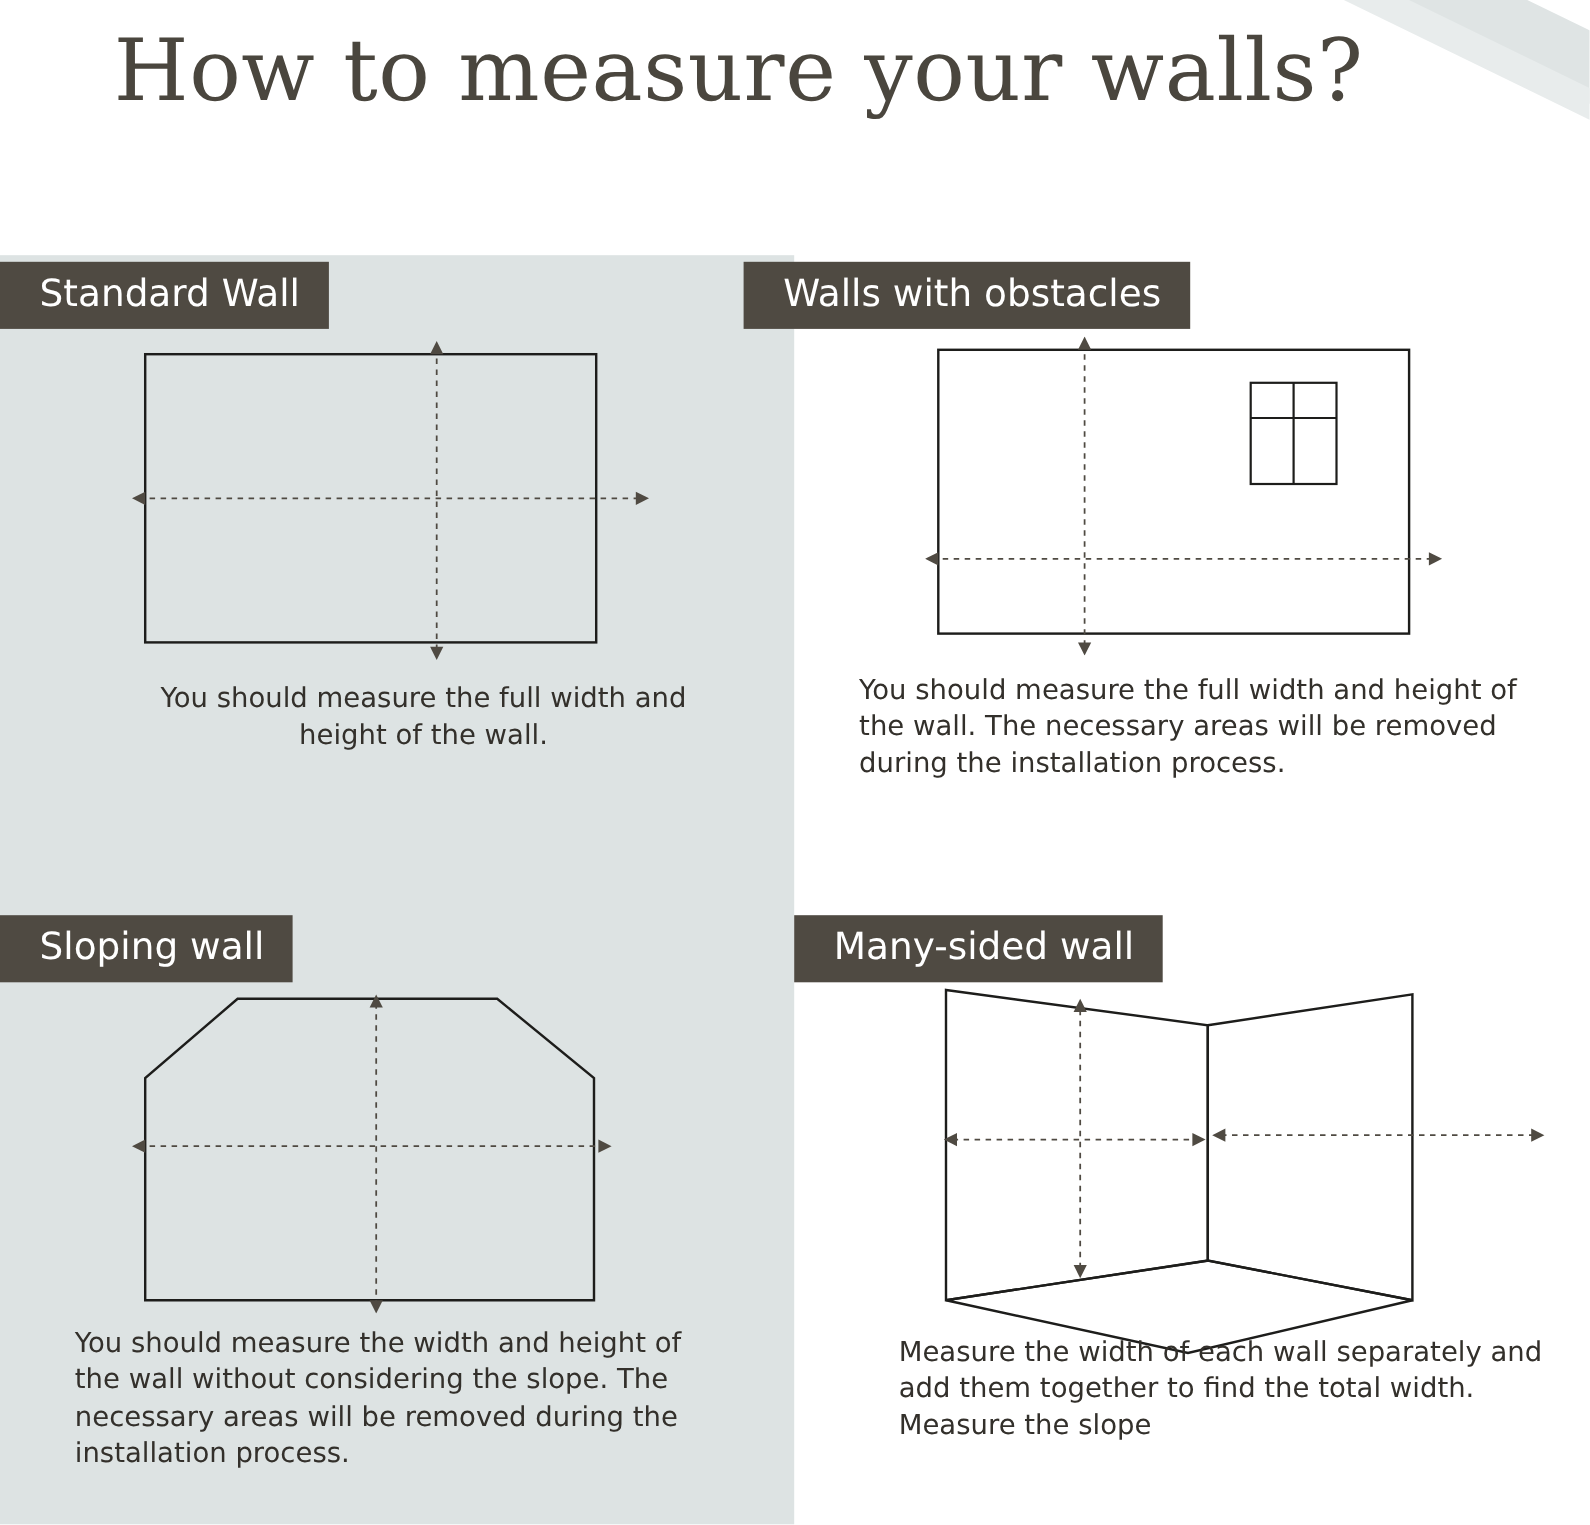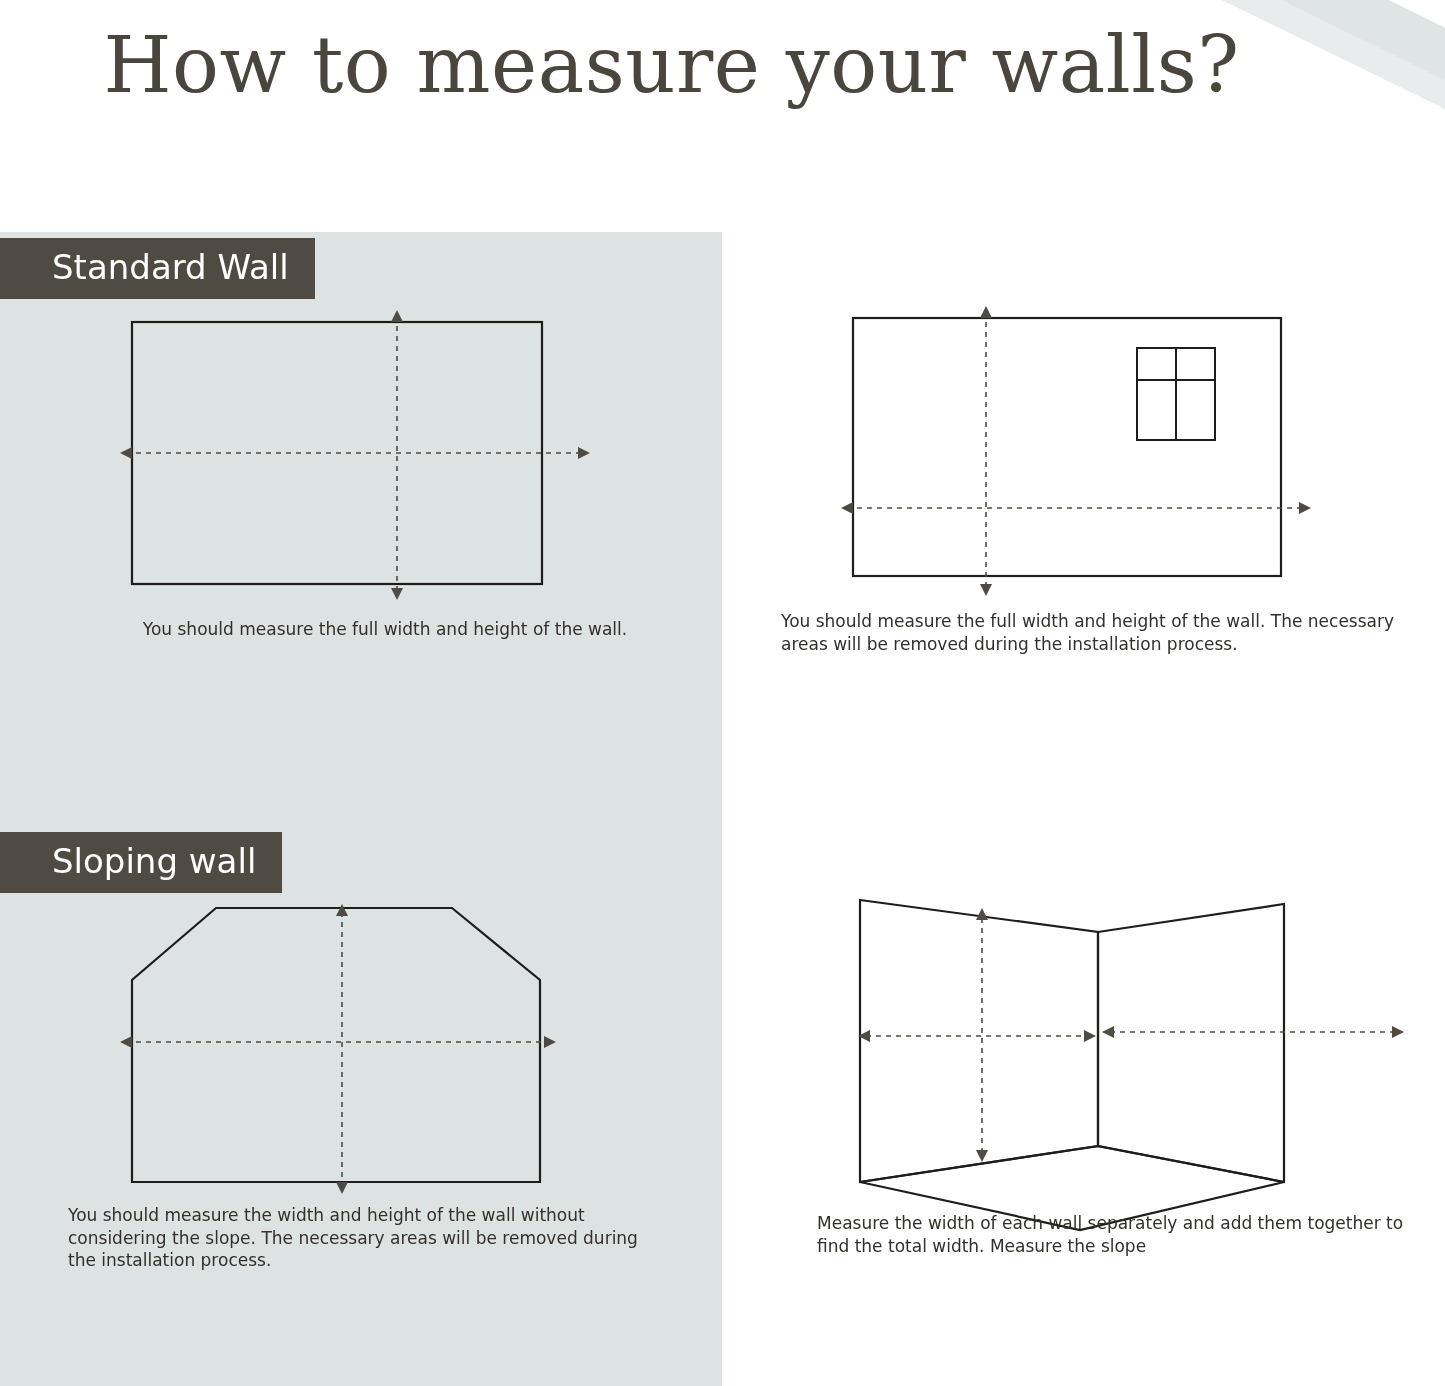--- a/index.html
+++ b/index.html
@@ -65,24 +65,24 @@
   .panel-header {
     display: inline-block;
     background: #4f4a42;
     color: #ffffff;
     font-size: 34px;
     line-height: 1.2;
     padding: 9px 26px 11px 36px;
     font-family: "DejaVu Sans", sans-serif;
   }
   .panel-header.indent {
-    padding-left: 52px;
+    padding-left: 36px;
   }
   .panel-caption {
-    font-size: 17px;
+    font-size: 25px;
     line-height: 1.33;
     color: #33302b;
   }
 
   
   #panel-standard { left: 0; top: 238px; width: 722px; }
   #panel-obstacles { left: 676px; top: 238px; width: 769px; }
   #panel-sloping { left: 0; top: 832px; width: 576px; }
   #panel-manysided { left: 722px; top: 832px; width: 723px; }
 
@@ -130,20 +130,21 @@
       </g>
       <path d="M0 143 l12 6 l0 -12 z" fill="#4f4a42"></path>
       <path d="M470 143 l-12 6 l0 -12 z" fill="#4f4a42"></path>
     </svg>
   </div>
 
   <div class="panel-caption" id="cap-standard">You should measure the full width and height of the wall.</div>
 </div>
 
 <div class="panel" id="panel-obstacles">
+  <div class="panel-header">Walls with obstacles</div>
 
   <div class="fig-wrap" id="fig-obstacles">
     <svg class="fig" width="470" height="290" viewBox="0 0 470 290" xmlns="http://www.w3.org/2000/svg">
       <rect x="12" y="12" width="428" height="258" fill="none" stroke="#1d1d1b" stroke-width="2.2"></rect>
 
       <rect x="296" y="42" width="78" height="92" fill="none" stroke="#1d1d1b" stroke-width="2"></rect>
       <line x1="335" y1="42" x2="335" y2="134" stroke="#1d1d1b" stroke-width="2"></line>
       <line x1="296" y1="74" x2="374" y2="74" stroke="#1d1d1b" stroke-width="2"></line>
 
       <g stroke="#4f4a42" stroke-width="1.6" stroke-dasharray="5,5">
@@ -181,20 +182,21 @@
       </g>
       <path d="M0 148 l12 6 l0 -12 z" fill="#4f4a42"></path>
       <path d="M436 148 l-12 6 l0 -12 z" fill="#4f4a42"></path>
     </svg>
   </div>
 
   <div class="panel-caption" id="cap-sloping">You should measure the width and height of the wall without considering the slope. The necessary areas will be removed during the installation process.</div>
 </div>
 
 <div class="panel" id="panel-manysided">
+  <div class="panel-header indent">Many-sided wall</div>
 
   <div class="fig-wrap" id="fig-many">
     <svg class="fig" width="560" height="350" viewBox="0 0 560 350" xmlns="http://www.w3.org/2000/svg">
 
       <path d="M8 10 L246 42 L246 256 L8 292 Z" fill="none" stroke="#1d1d1b" stroke-width="2.2"></path>
 
       <path d="M246 42 L432 14 L432 292 L246 256 Z" fill="none" stroke="#1d1d1b" stroke-width="2.2"></path>
 
       <path d="M8 292 L246 256 L432 292 L228 340 Z" fill="none" stroke="#1d1d1b" stroke-width="2.2"></path>
 

